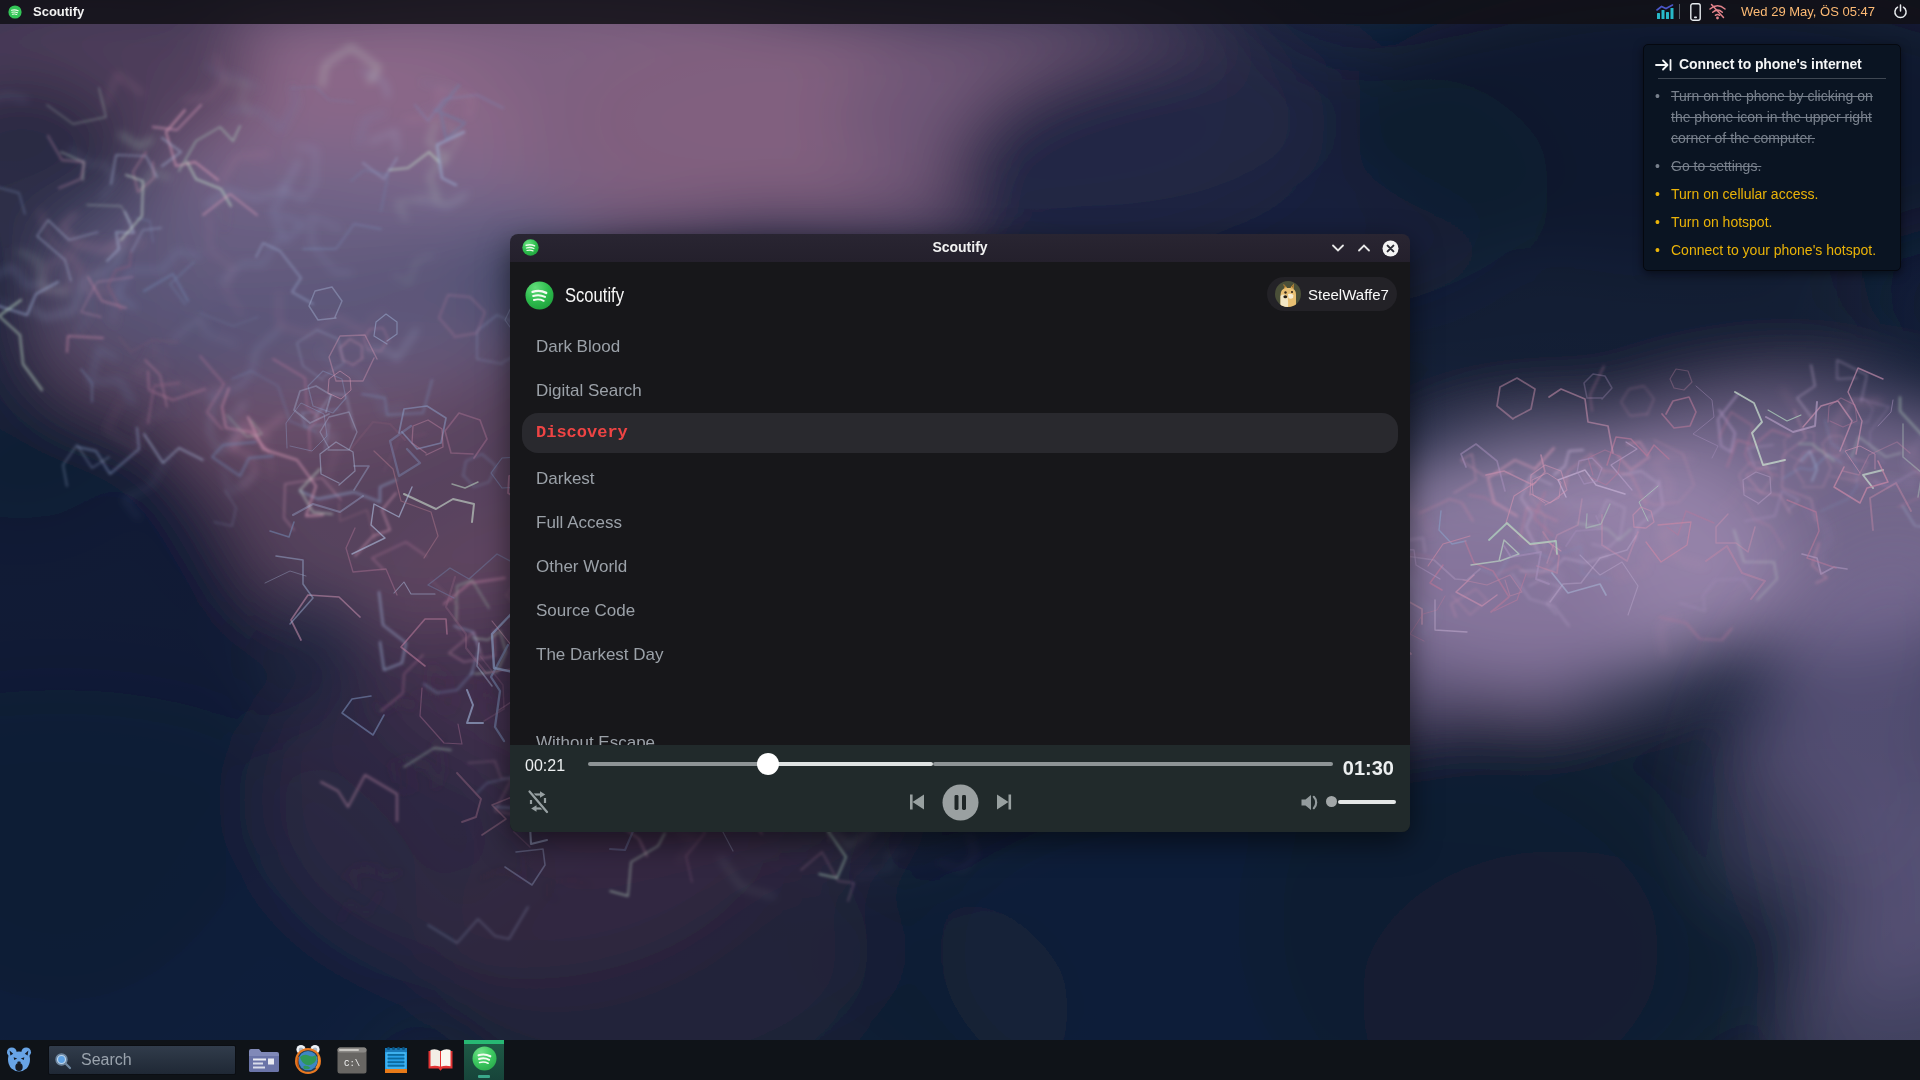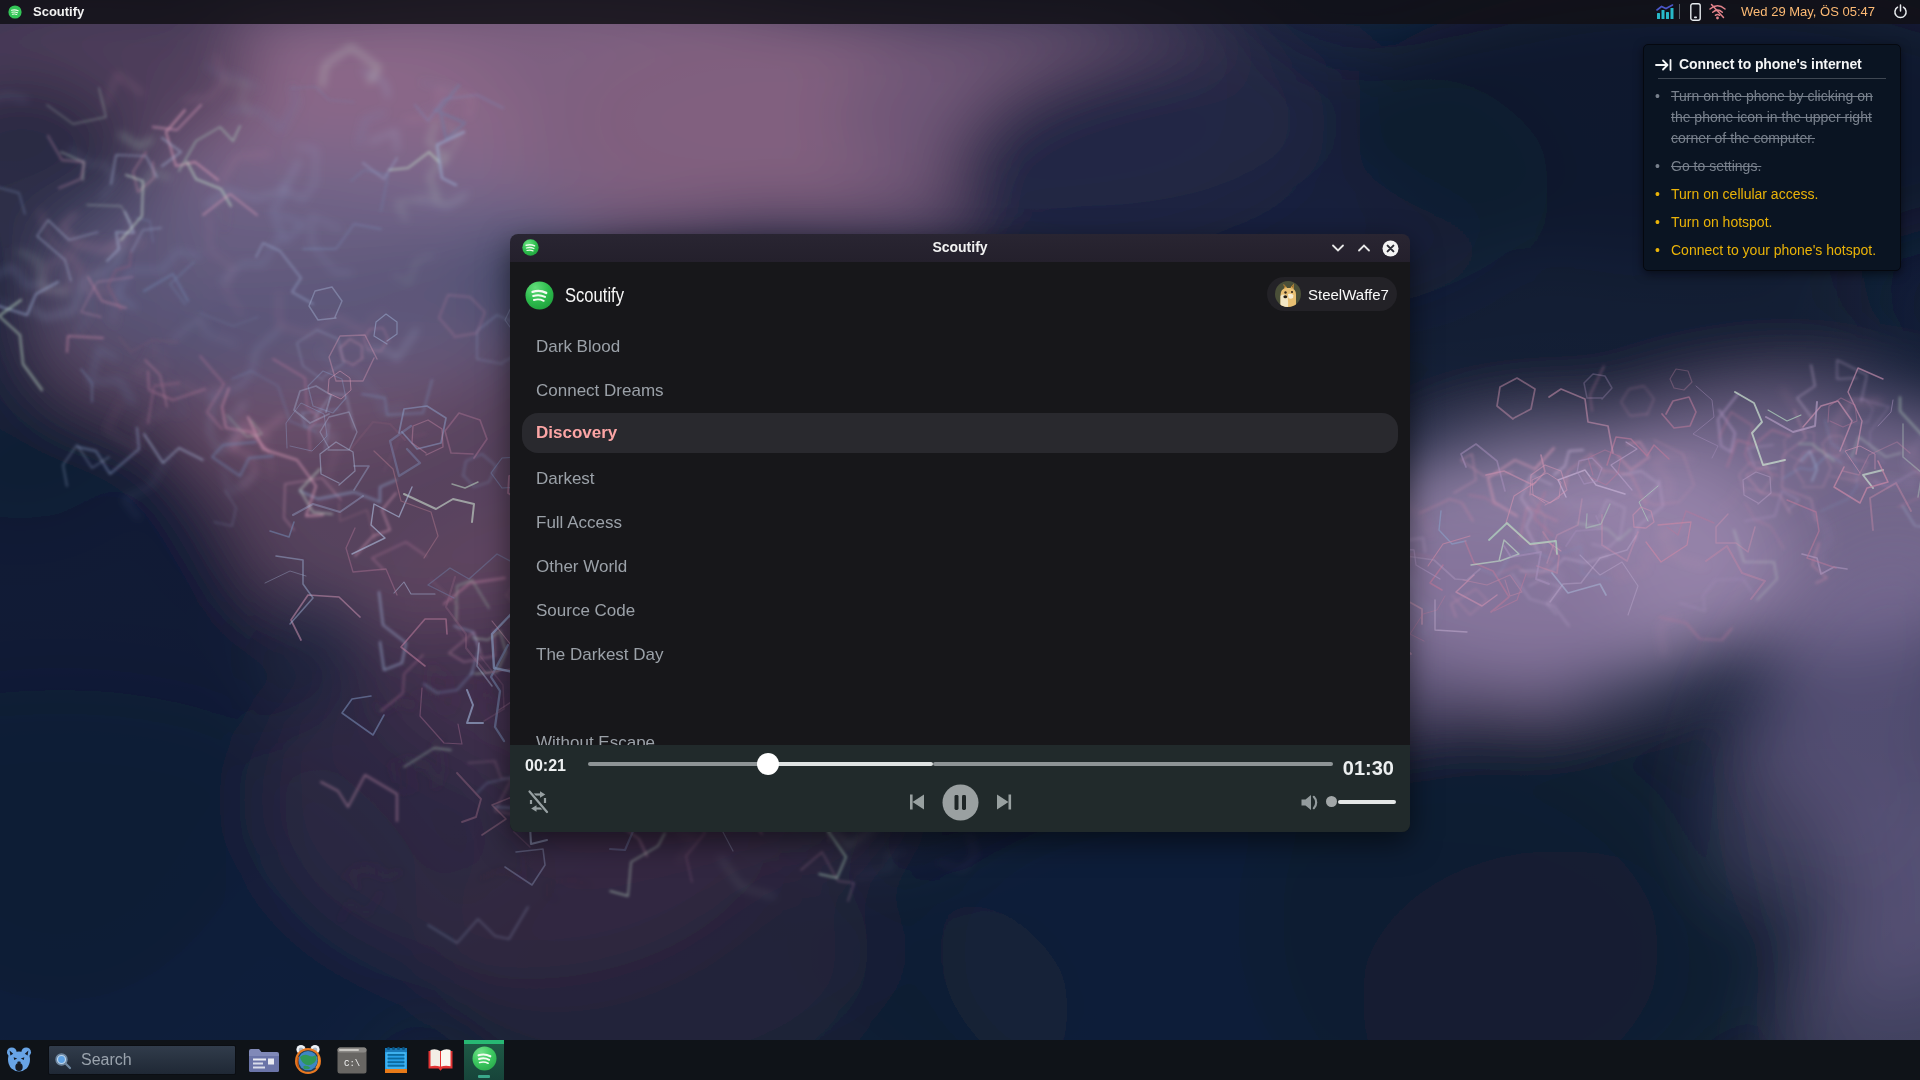--- a/index.html
+++ b/index.html
@@ -44,26 +44,26 @@
 
 
 #hdr .name { position:absolute; left:55px; top:21px; font-size:21px; color:#f6f6f6; transform:scaleX(0.79); transform-origin:0 50%; }
 #userpill { position:absolute; left:757px; top:15px; width:130px; height:34px;
   background:#232227; border-radius:17px; }
 #userpill .uname { position:absolute; left:41px; top:9px; font-size:15px; font-weight:normal; color:#fafafa; }
 
 
 .row { position:absolute; left:26px; width:848px; height:40px; color:#9ba1a8; font-size:17px; line-height:40px; padding-left:0; }
 .rowsel { position:absolute; left:12px; width:876px; height:40px; background:#29292e; border-radius:16px;
-  color:#fca5a5; font-weight:bold; font-size:17px; line-height:40px; padding-left:14px; }
+  color:#ef4444; font-weight:bold; font-size:17px; line-height:40px; padding-left:14px;font-family:Liberation Mono, monospace; }
 
 
 #playbar { position:absolute; left:0; top:483px; width:900px; height:87px;
   background:#212a2b; border-radius:0 0 8px 8px; }
-#playbar .t1 { position:absolute; left:15px; top:12px; font-size:16px; font-weight:bold; color:#eceff0; }
+#playbar .t1 { position:absolute; left:15px; top:12px; font-size:16px; font-weight:normal; color:#eceff0; }
 #playbar .t2 { position:absolute; right:16px; top:12px; font-size:20px; font-weight:bold; color:#eceff0; }
 </style>
 </head>
 <body>
 <div id="wall"><svg width="1920" height="1080" viewBox="0 0 1920 1080" preserveAspectRatio="none">
       <defs>
 <filter id="b0" x="-30%" y="-30%" width="160%" height="160%">
           <feGaussianBlur stdDeviation="0.4"></feGaussianBlur>
         </filter>
 <filter id="b1" x="-30%" y="-30%" width="160%" height="160%">
@@ -593,21 +593,21 @@
             <circle cx="17" cy="11" r="1.1" fill="#33271a"></circle>
             <ellipse cx="10.3" cy="15.8" rx="1.9" ry="1.5" fill="#221a10"></ellipse>
             <path d="M8.5 3 L11 5.8 L9.3 7 Z" fill="#8f6a2e"></path>
             <path d="M19 2.5 L16.5 5.8 L18.2 7 Z" fill="#8f6a2e"></path>
           </g>
         </svg>
         <div class="uname">SteelWaffe7</div>
       </div>
     </div>
     <div class="row" style="top:65px">Dark Blood</div>
-    <div class="row" style="top:109px">Connect Dreams</div>
+    <div class="row" style="top:109px">Digital Search</div>
     <div class="rowsel" style="top:151px">Discovery</div>
     <div class="row" style="top:197px">Darkest</div>
     <div class="row" style="top:241px">Full Access</div>
     <div class="row" style="top:285px">Other World</div>
     <div class="row" style="top:373px">The Darkest Day</div>
     <div class="row" style="top:329px">Source Code</div>
     <div class="row" style="top:461px;height:50px;overflow:hidden">Without Escape</div>
     <div id="playbar">
       <div class="t1">00:21</div>
       <div class="t2">01:30</div>

